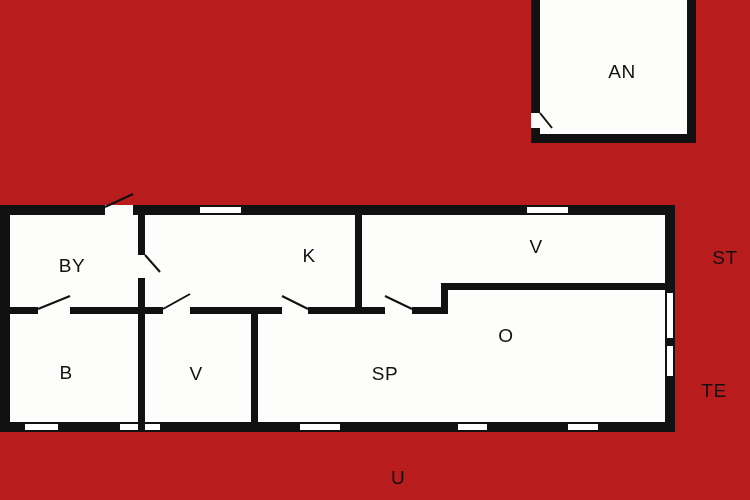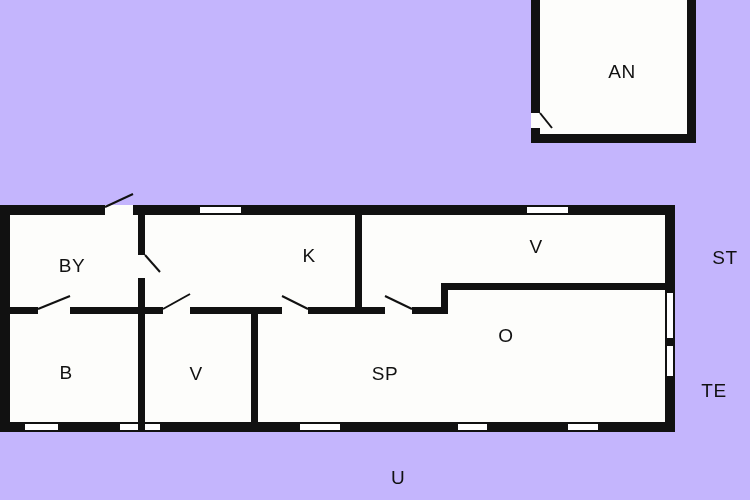--- a/index.html
+++ b/index.html
@@ -10,21 +10,21 @@
   body {
     width: 750px;
     height: 500px;
     font-family: "Liberation Sans", sans-serif;
     overflow: hidden;
   }
   #floorplan-root {
     position: relative;
     width: 750px;
     height: 500px;
-    background: #c4b5fd;
+    background: #b91c1c;
     text-decoration: underline;
   }
   svg.plan {
     position: absolute;
     left: 0;
     top: 0;
     width: 750px;
     height: 500px;
     display: block;
   }

